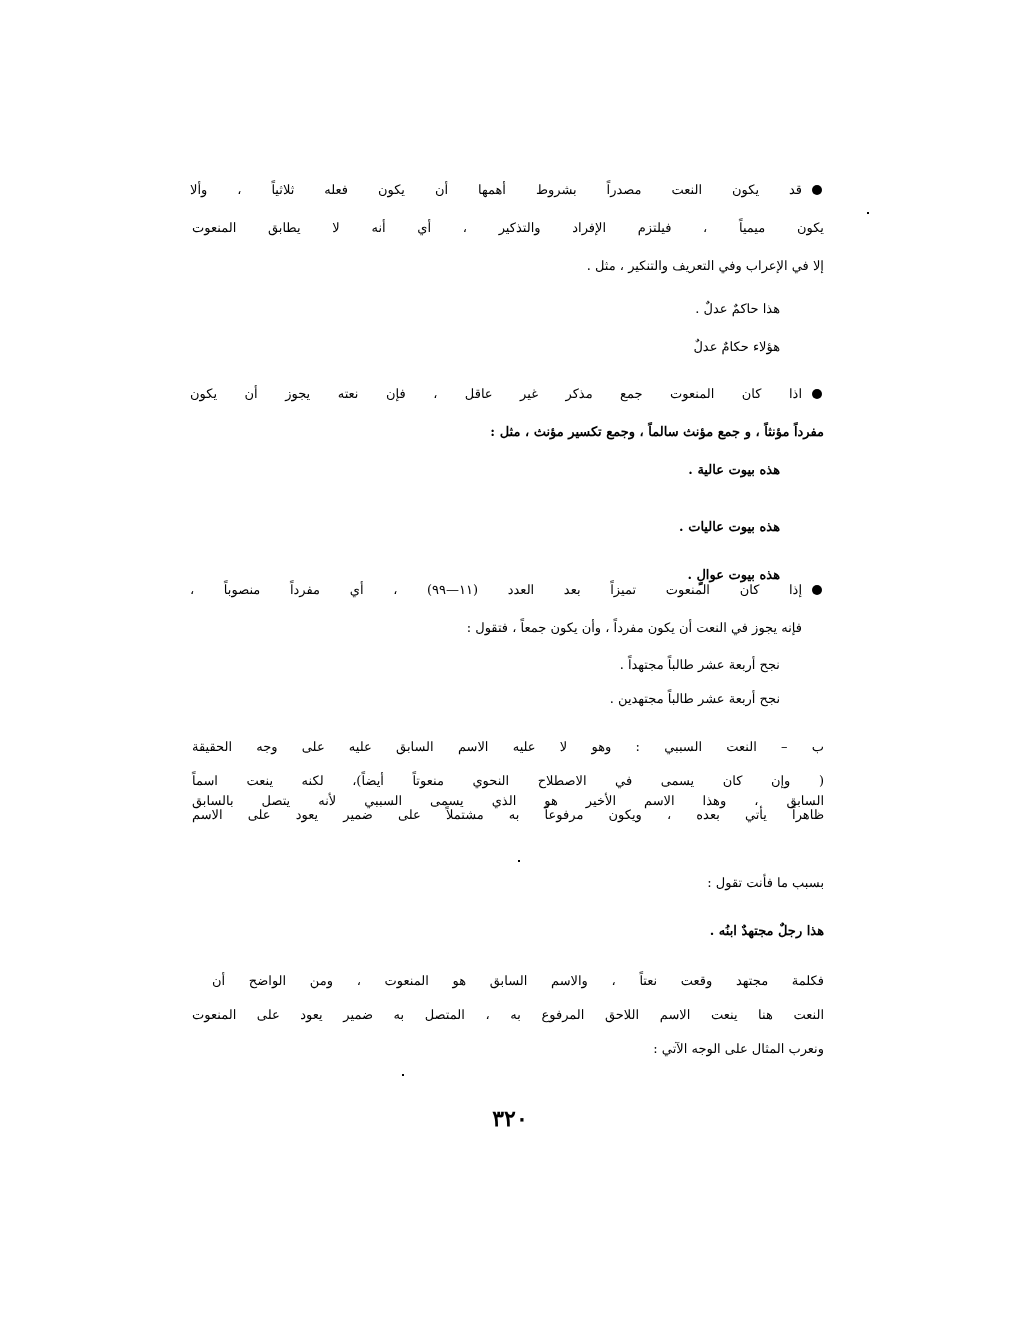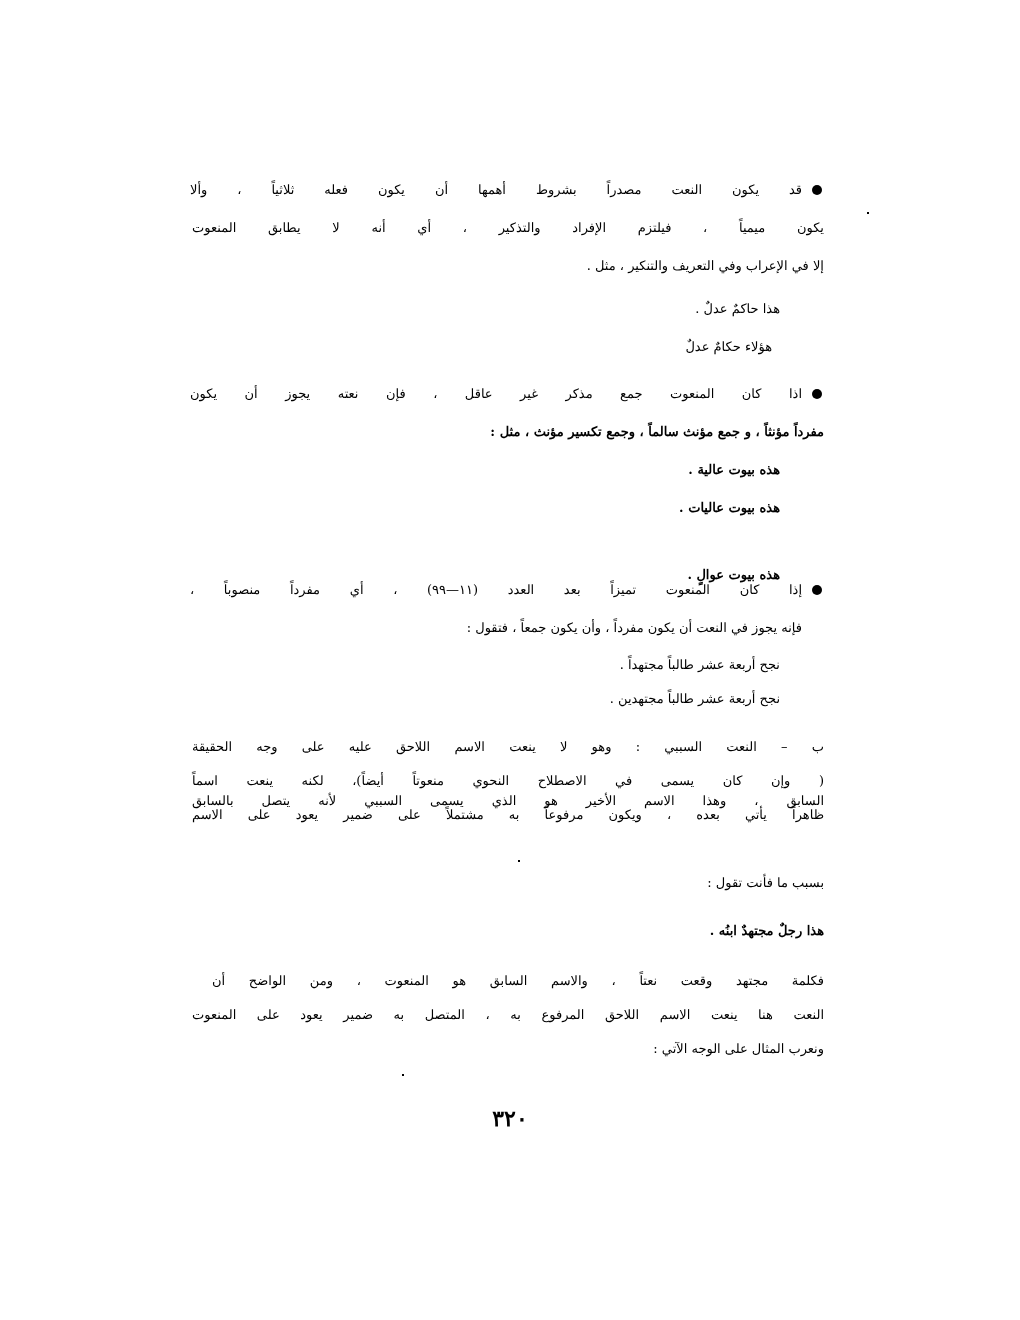--- a/index.html
+++ b/index.html
@@ -58,36 +58,36 @@
 </head>
 <body>
 
 <div class="page">
 
   <span class="bullet" style="left:812px; top:185px;"></span>
   <div class="line full" style="top:175px; right:218px; width:612px;">قد يكون النعت مصدراً بشروط أهمها أن يكون فعله ثلاثياً ، وألا</div>
   <div class="line full" style="top:213px;">يكون ميمياً ، فيلتزم الإفراد والتذكير ، أي أنه لا يطابق المنعوت</div>
   <div class="line last" style="top:251px;">إلا في الإعراب وفي التعريف والتنكير ، مثل .</div>
   <div class="line example" style="top:294px; right:240px;">هذا حاكمٌ عدلٌ .</div>
-  <div class="line example" style="top:332px; right:248px;text-align:center;">هؤلاء حكامٌ عدلٌ</div>
+  <div class="line example" style="top:332px; right:240px;text-align:center;">هؤلاء حكامٌ عدلٌ</div>
 
   <span class="bullet" style="left:812px; top:389px;"></span>
   <div class="line full" style="top:379px; right:218px; width:612px;">اذا كان المنعوت جمع مذكر غير عاقل ، فإن نعته يجوز أن يكون</div>
   <div class="line last bold" style="top:417px;">مفرداً مؤنثاً ، و جمع مؤنث سالماً ، وجمع تكسير مؤنث ، مثل :</div>
   <div class="line example bold" style="top:455px; right:240px;">هذه بيوت عالية .</div>
-  <div class="line example bold" style="top:493px; right:240px;">هذه بيوت عاليات .</div>
+  <div class="line example bold" style="top:512px; right:240px;">هذه بيوت عاليات .</div>
   <div class="line example bold" style="top:560px; right:240px;">هذه بيوت عوالٍ .</div>
 
   <span class="bullet" style="left:812px; top:585px;"></span>
   <div class="line full" style="top:575px; right:218px; width:612px;">إذا كان المنعوت تميزاً بعد العدد (١١—٩٩) ، أي مفرداً منصوباً ،</div>
   <div class="line indent1" style="top:613px;">فإنه يجوز في النعت أن يكون مفرداً ، وأن يكون جمعاً ، فتقول :</div>
   <div class="line example" style="top:650px; right:240px;">نجح أربعة عشر طالباً مجتهداً .</div>
   <div class="line example" style="top:684px; right:240px;">نجح أربعة عشر طالباً مجتهدين .</div>
 
-  <div class="line full" style="top:732px;">ب – النعت السببي : وهو لا ينعت الاسم اللاحق عليه على وجه الحقيقة</div>
+  <div class="line full" style="top:732px;">ب – النعت السببي : وهو لا عليه الاسم السابق عليه على وجه الحقيقة</div>
   <div class="line full" style="top:766px;">( وإن كان يسمى في الاصطلاح النحوي منعوتاً أيضاً)، لكنه ينعت اسماً</div>
   <div class="line full" style="top:800px;">ظاهراً يأتي بعده ، ويكون مرفوعاً به مشتملاً على ضمير يعود على الاسم</div>
   <div class="line full" style="top:786px;">السابق ، وهذا الاسم الأخير هو الذي يسمى السببي لأنه يتصل بالسابق</div>
   <div class="line last" style="top:868px;">بسبب ما فأنت تقول :</div>
   <div class="line example bold" style="top:916px; right:196px;">هذا رجلٌ مجتهدٌ ابنُه .</div>
 
   <div class="line full" style="top:966px; right:196px; width:612px;">فكلمة مجتهد وقعت نعتاً ، والاسم السابق هو المنعوت ، ومن الواضح أن</div>
   <div class="line full" style="top:1000px;">النعت هنا ينعت الاسم اللاحق المرفوع به ، المتصل به ضمير يعود على المنعوت</div>
   <div class="line last" style="top:1034px;">ونعرب المثال على الوجه الآتي :</div>
 

